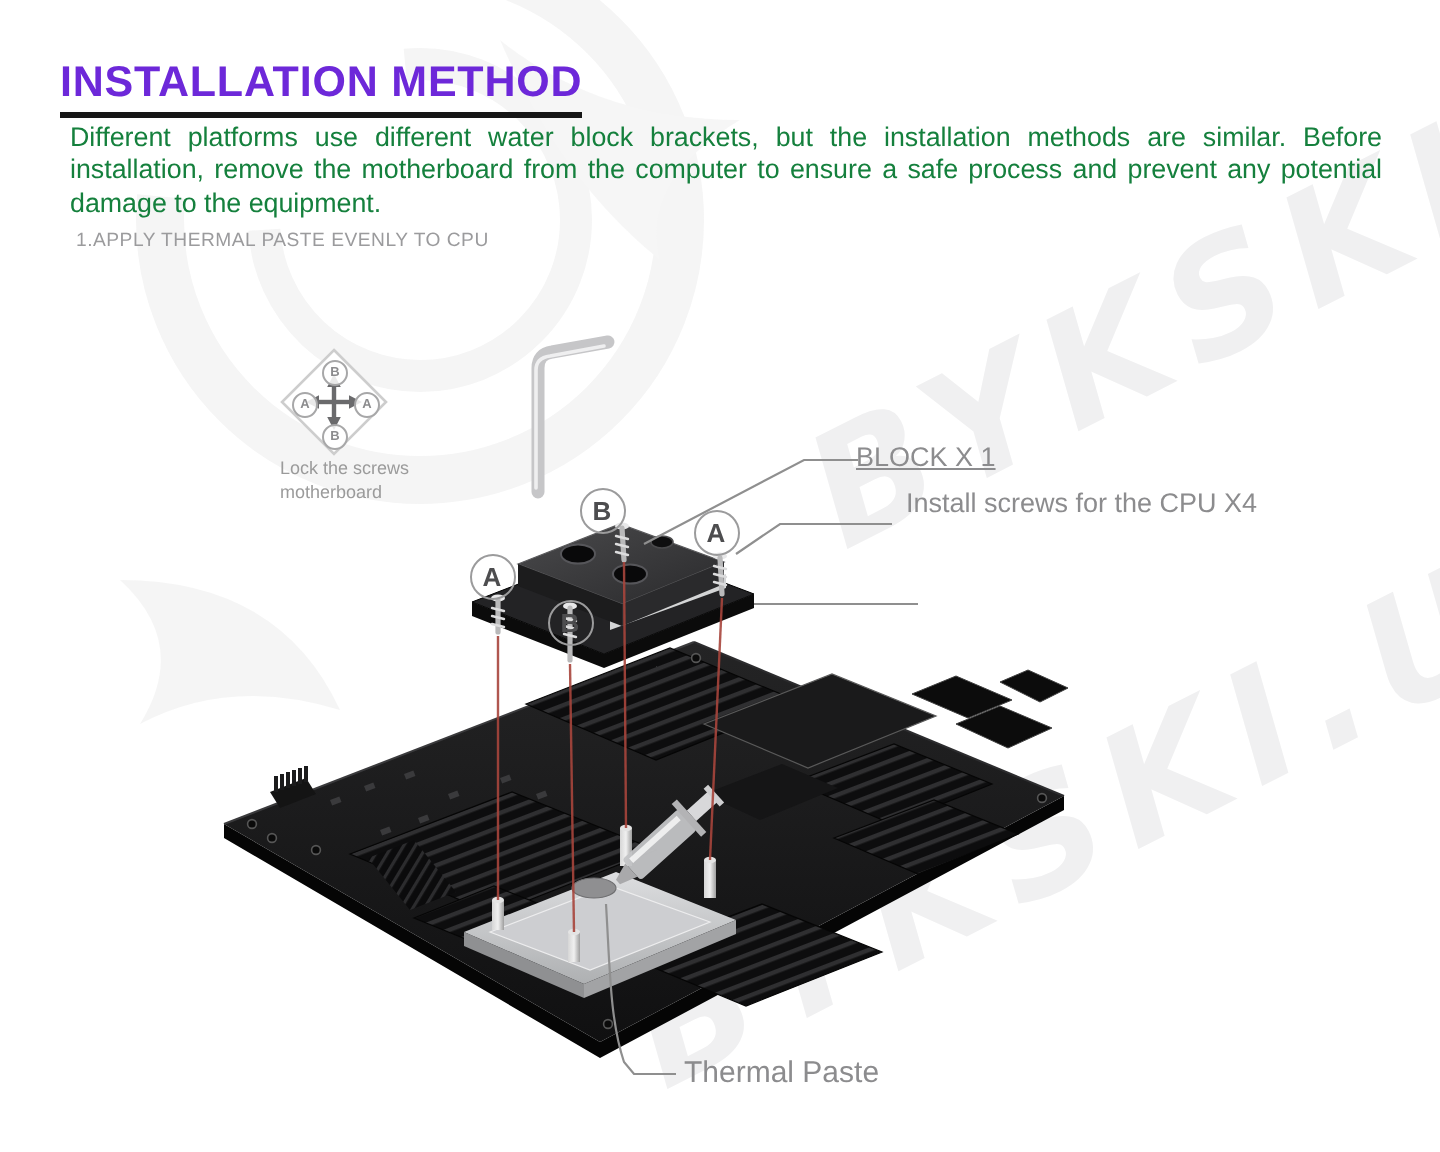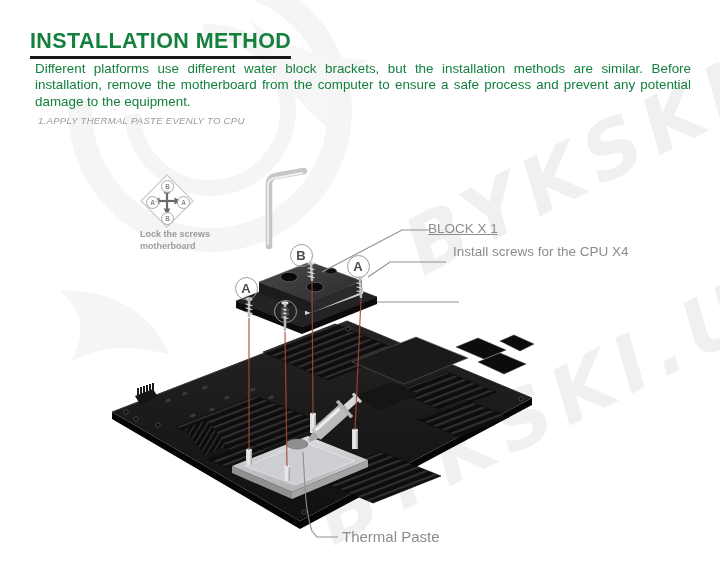--- a/index.html
+++ b/index.html
@@ -3,44 +3,44 @@
 <meta charset="utf-8">
 <style>
   html,body{margin:0;padding:0;background:#fff;}
   .page{
     position:relative;width:720px;height:576px;background:#ffffff;
     overflow:hidden;font-family:"Liberation Sans",sans-serif;
   }
   
   .title{
     position:absolute;left:30px;top:30px;
-    font-size:21.5px;font-weight:bold;letter-spacing:.4px;color:#15803d;
+    font-size:21.5px;font-weight:bold;letter-spacing:.4px;color:#6d28d9;
     border-bottom:3px solid #161616;padding-bottom:2px;line-height:1.1;
   }
   .intro{
     position:absolute;left:35px;top:61px;width:656px;
     font-size:13.4px;line-height:16.4px;color:#15803d;text-align:justify;
   }
   .steps{position:absolute;left:38px;top:114px;color:#9b9b9d;
-    font-size:9.6px;line-height:13.8px;letter-spacing:.25px;font-style:italic;}
+    font-size:9.6px;line-height:13.8px;letter-spacing:.25px;}
   
   .wm{
     position:absolute;white-space:nowrap;color:#f0f0f1;
     font-family:"DejaVu Sans",sans-serif;font-weight:bold;font-style:italic;
     font-size:78px;letter-spacing:9px;transform:rotate(-27deg);transform-origin:0 0;
     user-select:none;
   }
   .wm1{left:390px;top:212px;}
   .wm2{left:300px;top:482px;}
   
   .diagram-svg{position:absolute;left:0;top:0;}
   .labels{position:absolute;inset:0;pointer-events:none;}
   .callout{position:absolute;color:#8c8c8e;font-size:13.5px;line-height:1;}
   .callout-thermal{font-size:15px;}
-  .lock-note{position:absolute;left:140px;top:228px;font-size:9px;line-height:12px;color:#9b9b9b;font-weight:bold;}
+  .lock-note{position:absolute;left:140px;top:228px;font-size:9px;line-height:12px;color:#9b9b9b;}
   .bcircle{
     position:absolute;width:21px;height:21px;margin-left:-11.5px;margin-top:-11.5px;
     border:1.5px solid #9b9b9c;border-radius:50%;
     display:flex;align-items:center;justify-content:center;
     font-size:13px;font-weight:bold;color:#4d4d4f;background:transparent;
   }
   .dcircle{
     position:absolute;width:11px;height:11px;margin-left:-6px;margin-top:-6px;
     border:1px solid #a7a7a8;border-radius:50%;
     display:flex;align-items:center;justify-content:center;

